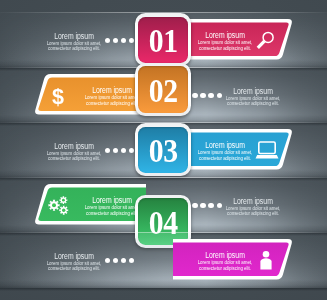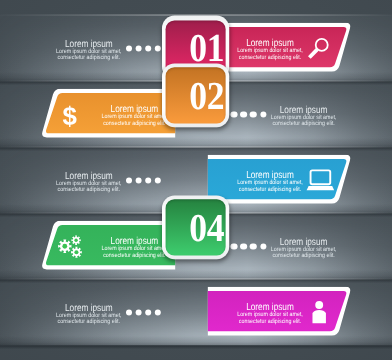--- a/index.html
+++ b/index.html
@@ -58,21 +58,21 @@
   
   .numbox{
     position:absolute;left:135px;width:56px;height:53px;
     border-radius:10.5px;
     background:linear-gradient(to bottom,#eef0f1 0%,#ffffff 28%,#ffffff 70%,#eaecee 100%);
     box-shadow:0 2px 3.5px rgba(0,0,0,0.42);
     box-sizing:border-box;padding:3.4px;
   }
   .numbox .inner{
     width:100%;height:100%;border-radius:7.4px;
-    display:flex;align-items:center;justify-content:flex-end;
+    display:flex;align-items:center;justify-content:center;
     box-shadow:inset 0 1px 2px rgba(0,0,0,0.18);
   }
   .numbox .num{
     font-family:"Liberation Serif", serif;font-weight:bold;
     font-size:33px;color:#ffffff;line-height:1;
     display:block;transform:scaleX(0.90);
     position:relative;top:1.5px;left:0.5px;letter-spacing:-0.2px;
   }
 
   
@@ -174,21 +174,21 @@
     <div class="gtitle">Lorem ipsum</div>
     <div class="gline">Lorem ipsum dolor sit amet,</div>
     <div class="gline">consectetur adipiscing elit.</div>
   </div>
   <div class="dots" style="left:192.4px;top:92.6px">
       <i style="left:0.0px"></i>
       <i style="left:8.1px"></i>
       <i style="left:16.1px"></i>
       <i style="left:24.2px"></i>
     </div>
-  <div class="numbox" style="top:53px">
+  <div class="numbox" style="top:63px">
     <div class="inner" style="background:linear-gradient(to bottom,var(--c2t),var(--c2b))">
       <span class="num">02</span>
     </div>
   </div>
   <div class="band" style="top:122px">
     <div class="bandfill"></div>
     <div class="topline"></div>
     <div class="botshadow"></div>
   </div>
   <div class="banner" style="left:181px;top:129px">
@@ -216,20 +216,25 @@
     <div class="gtitle">Lorem ipsum</div>
     <div class="gline">Lorem ipsum dolor sit amet,</div>
     <div class="gline">consectetur adipiscing elit.</div>
   </div>
   <div class="dots" style="left:104.7px;top:147.6px">
       <i style="left:0.0px"></i>
       <i style="left:8.1px"></i>
       <i style="left:16.1px"></i>
       <i style="left:24.2px"></i>
     </div>
+  <div class="numbox" style="top:123.3px">
+    <div class="inner" style="background:linear-gradient(to bottom,var(--c3t),var(--c3b))">
+      <span class="num">03</span>
+    </div>
+  </div>
   <div class="band" style="top:177px">
     <div class="bandfill"></div>
     <div class="topline"></div>
     <div class="botshadow"></div>
   </div>
   <div class="banner" style="left:34px;top:184px">
     <svg class="shape" width="120" height="40.5" viewBox="-8 0 120 40.5">
         <defs>
           <linearGradient id="bg4" x1="0" y1="0" x2="0" y2="1">
             <stop offset="0" stop-color="var(--b4t)"></stop>
@@ -257,21 +262,21 @@
     <div class="gtitle">Lorem ipsum</div>
     <div class="gline">Lorem ipsum dolor sit amet,</div>
     <div class="gline">consectetur adipiscing elit.</div>
   </div>
   <div class="dots" style="left:192.4px;top:202.6px">
       <i style="left:0.0px"></i>
       <i style="left:8.1px"></i>
       <i style="left:16.1px"></i>
       <i style="left:24.2px"></i>
     </div>
-  <div class="numbox" style="top:163px">
+  <div class="numbox" style="top:195px">
     <div class="inner" style="background:linear-gradient(to bottom,var(--c4t),var(--c4b))">
       <span class="num">04</span>
     </div>
   </div>
   <div class="band" style="top:232px">
     <div class="bandfill"></div>
     <div class="topline"></div>
     <div class="botshadow"></div>
   </div>
   <div class="banner" style="left:181px;top:239px">

